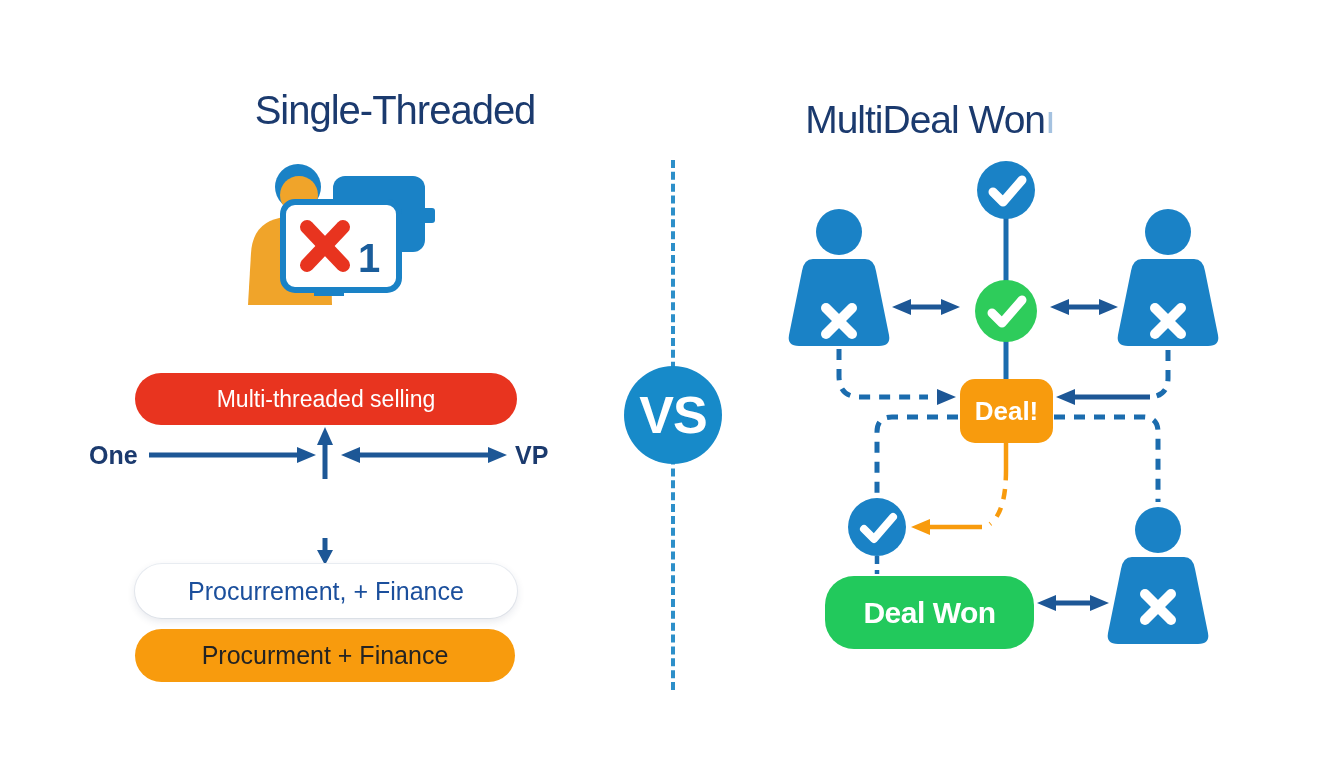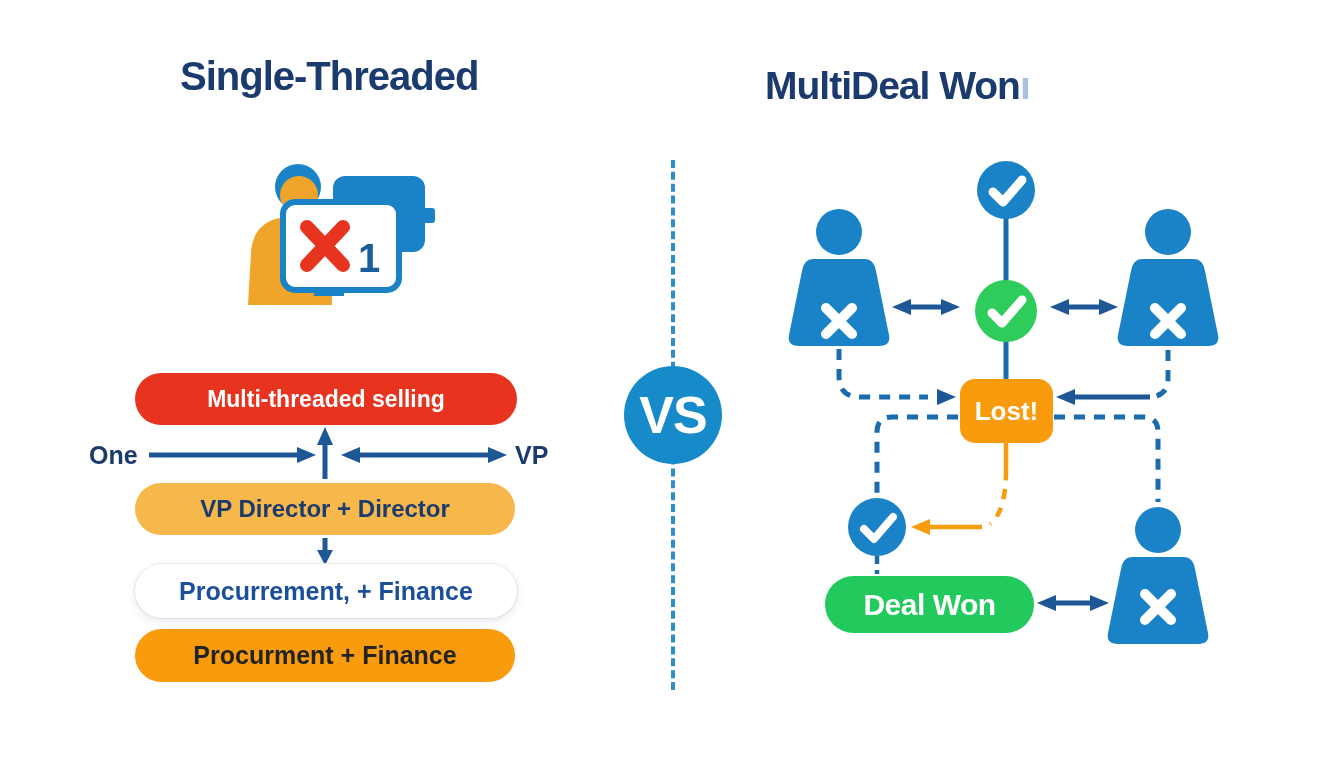--- a/index.html
+++ b/index.html
@@ -1,29 +1,29 @@
 <!DOCTYPE html>
 <html style="--navy: #1b3a6e; --blue: #1a82c6; --person-orange: #f0a42a; --line-blue: #1b6cae; --arrow-navy: #1d5796; --dashed-blue: #2d8fc9; --green: #2ecc5b; --green-pill: #22c95c; --orange: #f89b0d; --yellow: #f6b84a; --red: #e8341f; --vs-blue: #178ac9; --white-pill-text: #1b4f9c; --dark-text: #232323; --one-badge-blue: #1a5d9b;"><head>
 <meta charset="utf-8">
 <style>
   html,body{margin:0;padding:0;background:#ffffff;}
   .stage{
     position:relative;width:1344px;height:768px;background:#ffffff;overflow:hidden;
     font-family:"Liberation Sans", sans-serif;
   }
   .title{
-    position:absolute;font-weight:bold;color:var(--navy);
-    letter-spacing:-1px;font-size:40px;white-space:nowrap;
+    position:absolute;font-weight:normal;color:var(--navy);
+    letter-spacing:-1px;text-align:center;font-size:40px;white-space:nowrap;margin-top:34px;
   }
   .title-left{left:180px;top:54px;width:430px;}
   .title-right{left:765px;top:64px;width:330px;font-size:39px;}
   .title-tail{color:#8fb3d9;opacity:.8;}
   .pill{
     position:absolute;display:flex;align-items:center;justify-content:center;
-    font-weight:bold;white-space:nowrap;
+    font-weight:normal;white-space:nowrap;
   }
   .pill-red{left:135px;top:373px;width:382px;height:52px;border-radius:26px;
     background:var(--red);color:#ffffff;font-size:23px;}
   .pill-yellow{left:135px;top:483px;width:380px;height:52px;border-radius:26px;
     background:var(--yellow);color:var(--navy);font-size:24px;}
   .pill-white{left:135px;top:564px;width:382px;height:54px;border-radius:27px;
     background:#ffffff;color:var(--white-pill-text);font-size:25px;
     box-shadow:0 3px 8px rgba(30,50,90,.12), 0 0 0 1px #eef1f5;}
   .pill-orange{left:135px;top:629px;width:380px;height:53px;border-radius:27px;
     background:var(--orange);color:var(--dark-text);font-size:25px;}
@@ -35,21 +35,21 @@
     position:absolute;left:624px;top:366px;width:98px;height:98px;border-radius:50%;
     background:var(--vs-blue);color:#ffffff;font-weight:bold;font-size:52px;
     display:flex;align-items:center;justify-content:center;letter-spacing:-1px;
   }
   .lost-box{
     position:absolute;left:960px;top:379px;width:93px;height:64px;border-radius:15px;
     background:var(--orange);color:#ffffff;font-weight:bold;font-size:26px;
     display:flex;align-items:center;justify-content:center;
   }
   .deal-won-pill{
-    position:absolute;left:825px;top:576px;width:209px;height:57px;border-radius:29px;
+    position:absolute;left:825px;top:576px;width:209px;height:73px;border-radius:29px;
     background:var(--green-pill);color:#ffffff;font-weight:bold;font-size:30px;
     letter-spacing:-0.5px;display:flex;align-items:center;justify-content:center;
   }
   svg{position:absolute;overflow:visible;}
   .svg-illustration{left:230px;top:150px;}
   .svg-arrow-row{left:85px;top:425px;}
   .svg-down-arrow{left:310px;top:537px;}
   .svg-network{left:770px;top:150px;}
   svg text{font-family:"Liberation Sans", sans-serif;font-weight:bold;}
 </style>
@@ -88,21 +88,20 @@
       <polygon points="240,2 232,20 248,20" style="stroke:none"></polygon>
     </g>
     <g style="stroke:var(--arrow-navy);stroke-width:5;fill:var(--arrow-navy)">
       <line x1="272" y1="30" x2="406" y2="30"></line>
       <polygon points="256,30 275,22 275,38" style="stroke:none"></polygon>
       <polygon points="422,30 403,22 403,38" style="stroke:none"></polygon>
     </g>
     <text x="430" y="39" font-size="25" style="fill:var(--navy)">VP</text>
   </svg>
 
-  <div class="pill pill-yellow">VP Director + Director</div>
 
   <svg class="svg-down-arrow" width="30" height="32" viewBox="0 0 30 32">
     <line x1="15" y1="1" x2="15" y2="15" style="stroke:var(--arrow-navy);stroke-width:5"></line>
     <polygon points="15,28 7,13 23,13" style="fill:var(--arrow-navy)"></polygon>
   </svg>
 
   <div class="pill pill-white">Procurrement, + Finance</div>
 
   <div class="pill pill-orange">Procurment + Finance</div>
 
@@ -188,17 +187,17 @@
     <g transform="translate(388,380)">
       <circle cx="0" cy="0" r="23" style="fill:var(--blue)"></circle>
       <path d="M -26 27 Q -35 27 -37 39 L -50 103 Q -52 114 -40 114 L 40 114 Q 52 114 50 103 L 37 39 Q 35 27 26 27 Z" style="fill:var(--blue)"></path>
       <g style="stroke:#ffffff;stroke-width:10;stroke-linecap:round">
         <line x1="-13" y1="64" x2="13" y2="90"></line>
         <line x1="13" y1="64" x2="-13" y2="90"></line>
       </g>
     </g>
   </svg>
 
-  <div class="lost-box">Lost!</div>
+  <div class="lost-box">Deal!</div>
 
   <div class="deal-won-pill">Deal Won</div>
 
 </div>
 
 </body></html>

